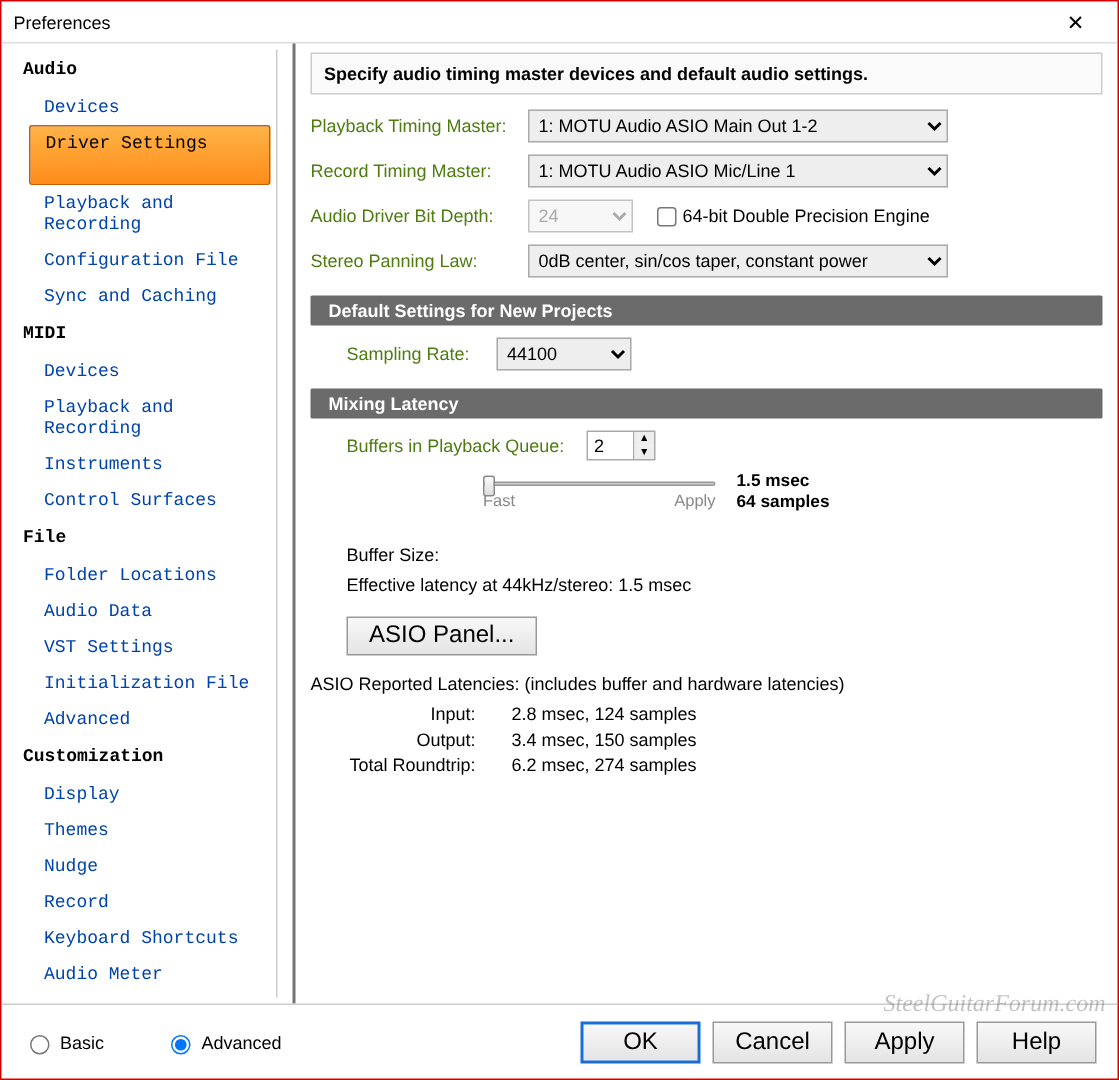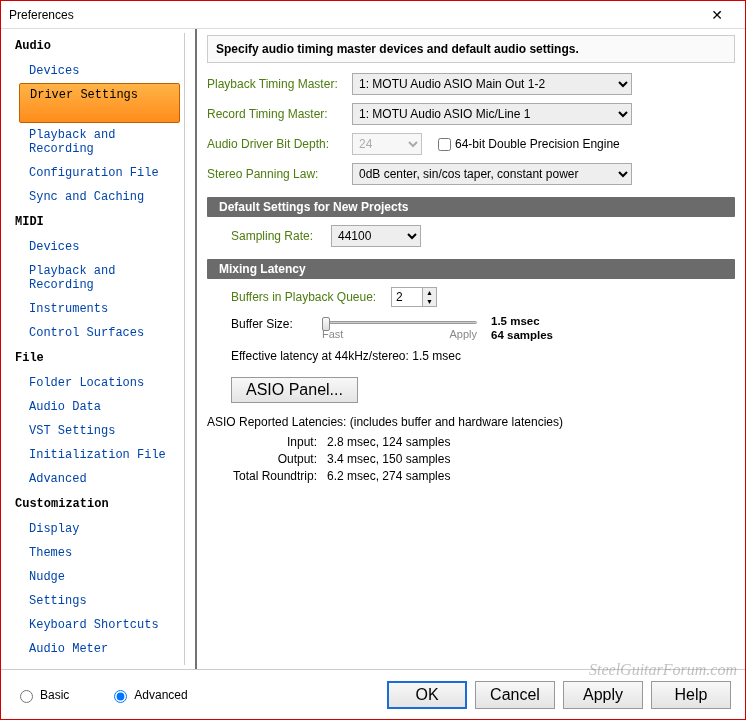--- a/index.html
+++ b/index.html
@@ -126,21 +126,21 @@
     border-left: 1px solid #aaa;
   }
   .spinner .arrows div {
     flex: 1; text-align: center; font-size: 7px;
     line-height: 9px; background: #eee; cursor: pointer;
   }
   .slider-row {
     display: flex; align-items: flex-start;
     margin-bottom: 4px;
   }
-  .slider-row .lbl { width: 85px; padding-top: 2px; }
+  .slider-row .lbl { width: 85px; padding-top: 2px; margin-top: 46px; }
   .slider-track {
     width: 155px; position: relative;
     margin: 0 6px;
   }
   .slider-line {
     height: 3px; background: #ccc;
     border: 1px solid #999;
     margin-top: 6px;
     border-radius: 2px;
   }
@@ -165,21 +165,21 @@
     cursor: pointer;
   }
   .btn.primary {
     border: 2px solid #1a6dd6;
     padding: 2px 28px;
   }
   .latency-block { margin-top: 10px; margin-left: 0; }
   .latency-row {
     display: flex; margin-bottom: 3px;
   }
-  .latency-row .ll { width: 110px; text-align: right; margin-right: 10px; }
+  .latency-row .ll { width: 110px; text-align: right; margin-right: 24px; }
   .footer {
     position: absolute;
     bottom: 0; left: 0; right: 0;
     height: 50px;
     border-top: 1px solid #ccc;
     display: flex;
     align-items: center;
     padding: 0 14px;
   }
   .footer .radios { display: flex; gap: 40px; flex: 1; }
@@ -222,21 +222,21 @@
         <div class="cat">File</div>
         <div class="sub">Folder Locations</div>
         <div class="sub">Audio Data</div>
         <div class="sub">VST Settings</div>
         <div class="sub">Initialization File</div>
         <div class="sub">Advanced</div>
         <div class="cat">Customization</div>
         <div class="sub">Display</div>
         <div class="sub">Themes</div>
         <div class="sub">Nudge</div>
-        <div class="sub">Settings</div>
+        <div class="sub">Record</div>
         <div class="sub">Keyboard Shortcuts</div>
         <div class="sub">Audio Meter</div>
         <div class="sub">Analytics</div>
       </div>
   </div>
 
   <div class="main">
     <div class="heading-box">Specify audio timing master devices and default audio settings.</div>
 
     <div class="row">

